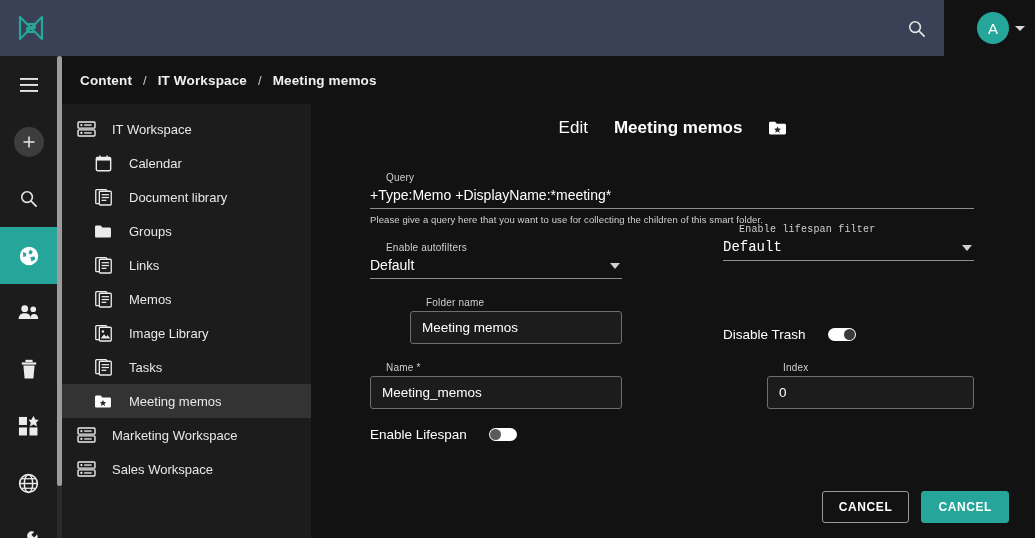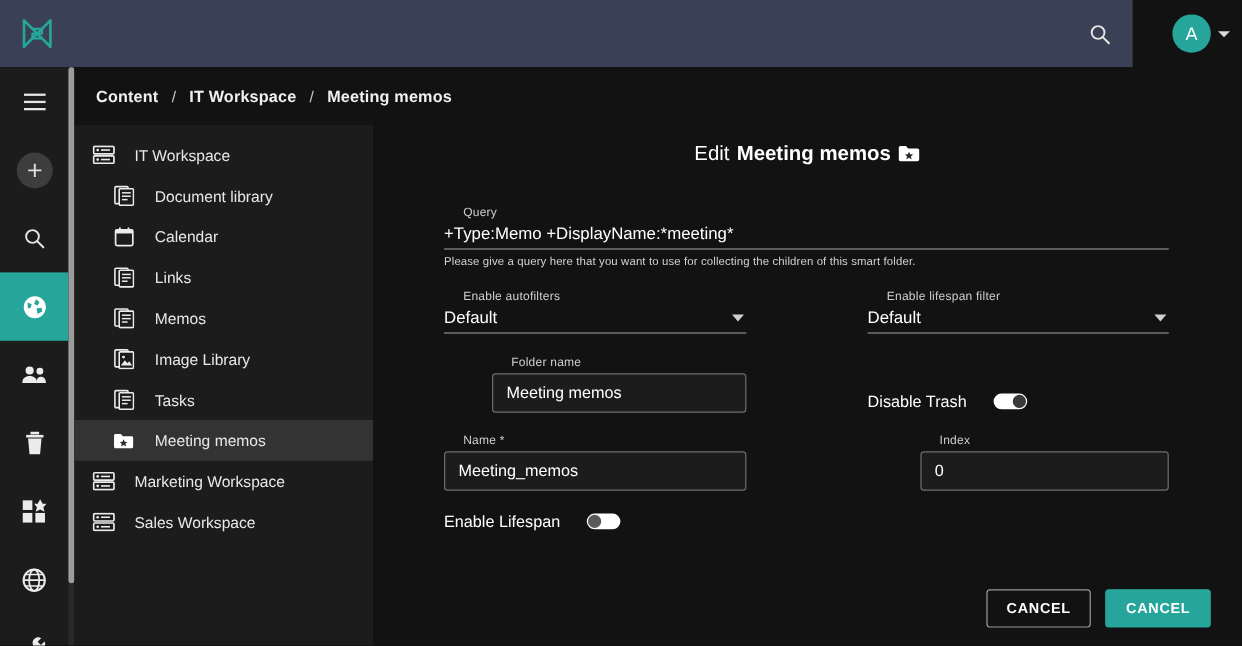--- a/index.html
+++ b/index.html
@@ -97,21 +97,21 @@
   .lvl1 { padding-left:30px; }
 
   
   .main {
     position:absolute; left:311px; top:104px; width:724px; height:434px;
     background:#121212;
   }
   .form-title {
     text-align:right; padding-top:14px;
     font-size:17px; color:#ffffff;
-    display:flex; align-items:center; justify-content:center; gap:6px;
+    display:flex; align-items:center; justify-content:center; gap:26px;
   }
   .form-title .t-light { font-weight:300; }
   .form-title .t-bold { font-weight:bold; }
 
   .field-label {
     font-size:10px; color:#cfcfcf; margin-bottom:3px; letter-spacing:.2px;margin-left:16px;
   }
   .hint {
     font-size:9.5px; color:#d2d2d2; margin-top:5px; letter-spacing:.1px;
   }
@@ -295,43 +295,51 @@
             <circle cx="4.6" cy="12.7" r="1.2" fill="#ececec"></circle>
           <rect x="7.5" y="3.6" width="8" height="1.4" fill="#ececec"></rect>
             <rect x="7.5" y="12" width="8" height="1.4" fill="#ececec"></rect>
         </svg>
       </span>
       <span class="lbl">IT Workspace</span>
     </div>
 
     <div class="tree-row lvl1">
       <span class="ic">
+        <svg width="17" height="17" viewBox="0 0 18 18">
+          <rect x="1.4" y="2.6" width="15.2" height="14" rx="1.4" fill="none" stroke="#ececec" stroke-width="1.5"></rect>
+          <rect x="1.4" y="2.6" width="15.2" height="3.3" fill="#ececec"></rect>
+          <rect x="4.4" y="0.6" width="1.6" height="3.6" fill="#ececec"></rect>
+          <rect x="12" y="0.6" width="1.6" height="3.6" fill="#ececec"></rect>
+        </svg>
+      </span>
+      <span class="lbl">Calendar</span>
+    </div>
+
+    <div class="tree-row lvl1">
+      <span class="ic">
         <svg width="17" height="18" viewBox="0 0 18 19">
           <rect x="0.8" y="1.6" width="11.6" height="15" rx="1" fill="none" stroke="#ececec" stroke-width="1.4"></rect>
           <rect x="4.6" y="3.4" width="12.6" height="14.6" rx="1" fill="#1c1c1c" stroke="#ececec" stroke-width="1.4"></rect>
           <rect x="7" y="6.4" width="7.8" height="1.3" fill="#ececec"></rect>
           <rect x="7" y="9.4" width="7.8" height="1.3" fill="#ececec"></rect>
           <rect x="7" y="12.4" width="5" height="1.3" fill="#ececec"></rect>
         </svg>
       </span>
       <span class="lbl">Document library</span>
     </div>
 
     <div class="tree-row lvl1">
       <span class="ic">
-        <svg width="17" height="17" viewBox="0 0 18 18">
-          <rect x="1.4" y="2.6" width="15.2" height="14" rx="1.4" fill="none" stroke="#ececec" stroke-width="1.5"></rect>
-          <rect x="1.4" y="2.6" width="15.2" height="3.3" fill="#ececec"></rect>
-          <rect x="4.4" y="0.6" width="1.6" height="3.6" fill="#ececec"></rect>
-          <rect x="12" y="0.6" width="1.6" height="3.6" fill="#ececec"></rect>
-        </svg>
-      </span>
-      <span class="lbl">Calendar</span>
-    </div>
-
+        <svg width="18" height="15" viewBox="0 0 19 16">
+          <path d="M1 3.2 C1 2.3 1.6 1.7 2.4 1.7 L7 1.7 L8.8 3.8 L16.6 3.8 C17.4 3.8 18 4.4 18 5.2 L18 13 C18 13.8 17.4 14.4 16.6 14.4 L2.4 14.4 C1.6 14.4 1 13.8 1 13 Z" fill="#ececec"></path>
+        </svg>
+      </span>
+      <span class="lbl">Groups</span>
+    </div>
 
     <div class="tree-row lvl1">
       <span class="ic">
         <svg width="17" height="18" viewBox="0 0 18 19">
           <rect x="0.8" y="1.6" width="11.6" height="15" rx="1" fill="none" stroke="#ececec" stroke-width="1.4"></rect>
           <rect x="4.6" y="3.4" width="12.6" height="14.6" rx="1" fill="#1c1c1c" stroke="#ececec" stroke-width="1.4"></rect>
           <rect x="7" y="6.4" width="7.8" height="1.3" fill="#ececec"></rect>
           <rect x="7" y="9.4" width="7.8" height="1.3" fill="#ececec"></rect>
           <rect x="7" y="12.4" width="5" height="1.3" fill="#ececec"></rect>
         </svg>
@@ -437,21 +445,21 @@
   </div>
 
   <div class="col-l" style="top:242px;">
     <div class="field-label">Enable autofilters</div>
     <div class="select-wrap">
       <input class="underline-input" readonly="" value="Default" style="">
       <span class="arrow"></span>
     </div>
   </div>
 
-  <div class="col-r" style="top:242px;">
+  <div class="col-r" style="top:224px;font-family:Liberation Mono, monospace;">
     <div class="field-label">Enable lifespan filter</div>
     <div class="select-wrap">
       <input class="underline-input" readonly="" value="Default" style="">
       <span class="arrow"></span>
     </div>
   </div>
 
   <div class="col-l" style="top:297px;padding-left:40px;">
     <div class="field-label">Folder name</div>
     <input class="boxed-input" value="Meeting memos" style="">

